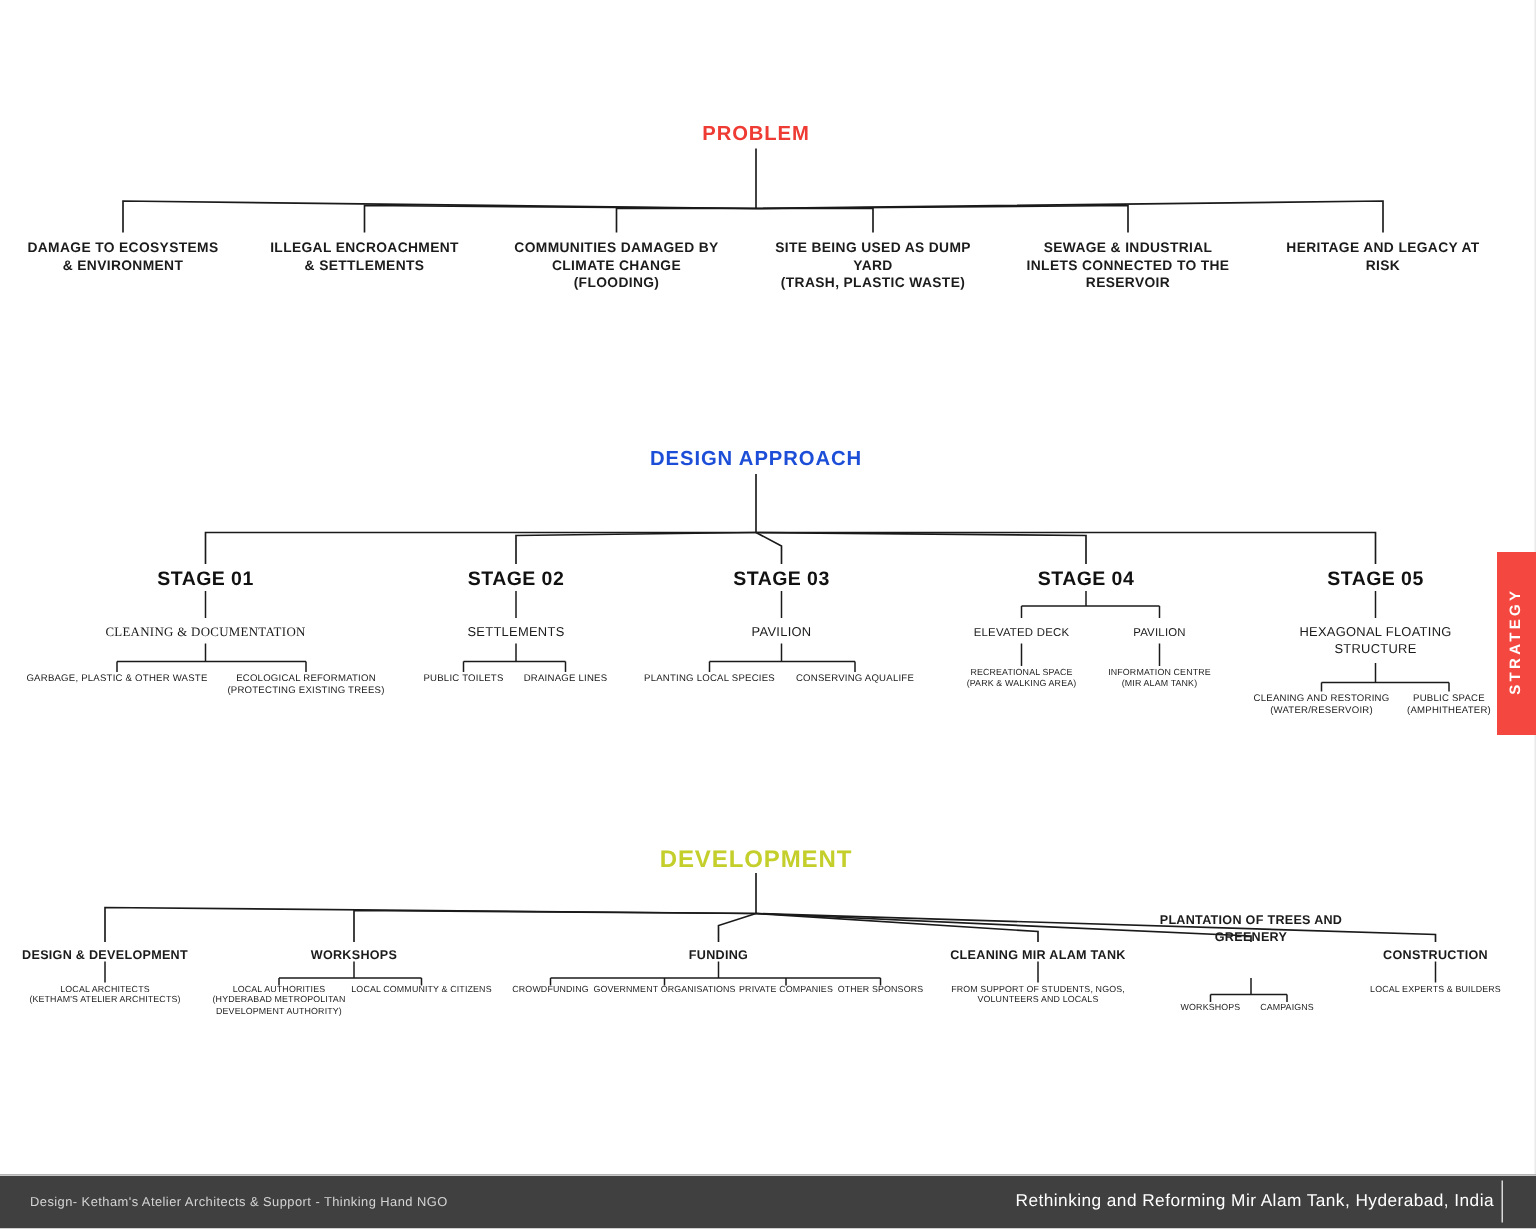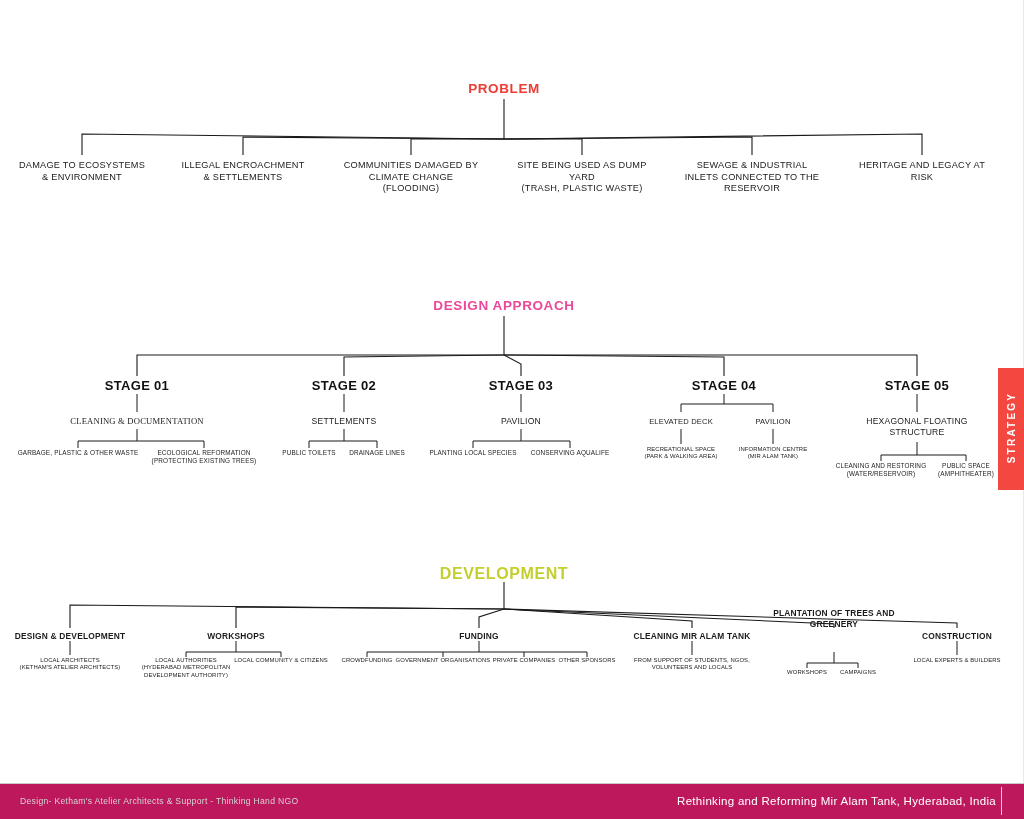--- a/index.html
+++ b/index.html
@@ -16,24 +16,24 @@
 
   svg.links{position:absolute;left:0;top:0;width:1024px;height:819px;pointer-events:none;}
   svg.links path,svg.links line{stroke:#1a1a1a;fill:none;}
 
   .node{position:absolute;text-align:center;transform:translateX(-50%);line-height:1.25;}
 
   .sec-title{
     font-weight:bold;letter-spacing:.6px;
   }
   .t-problem{font-size:13.5px;color:#ee3b33;}
-  .t-design{font-size:13.5px;color:#ec4899;}
+  .t-design{font-size:13.5px;color:#1d4ed8;}
   .t-dev{font-size:16px;color:#c4cf2c;}
 
-  .lvl1{font-size:9.2px;font-weight:normal;letter-spacing:.25px;}
+  .lvl1{font-size:9.2px;font-weight:bold;letter-spacing:.25px;}
   .stage{font-size:13px;font-weight:bold;letter-spacing:.3px;color:#111;}
   .lvl2{font-size:8.6px;letter-spacing:.2px;color:#1b1b1b;}
   .lvl3{font-size:6.4px;letter-spacing:.15px;color:#1b1b1b;}
   .lvl2b{font-size:7.6px;letter-spacing:.15px;color:#1b1b1b;}
   .lvl3b{font-size:5.9px;letter-spacing:.1px;color:#1b1b1b;}
   .devl1{font-size:8.4px;font-weight:bold;letter-spacing:.2px;}
   .devl2{font-size:5.9px;letter-spacing:.1px;}
 
   
   #strategy-tab{
@@ -53,21 +53,21 @@
     margin-left:-43px;margin-top:-7px;
     width:86px;text-align:center;
   }
 
   
   #page-edge{position:absolute;right:0;top:0;width:1px;height:783px;background:#e9e9e9;}
 
   
   #footer{
     position:absolute;left:0;bottom:0;width:1024px;height:36px;
-    background:#be185d;
+    background:#404040;
     text-align:right;
   }
   #footer-left{
     position:absolute;left:20px;top:50%;transform:translateY(-50%);
     color:#d4d4d4;font-size:8.6px;letter-spacing:.3px;white-space:nowrap;
   }
   #footer-right{
     position:absolute;right:28px;top:50%;transform:translateY(-50%);
     color:#ffffff;font-size:11.5px;letter-spacing:.3px;white-space:nowrap;
   }

